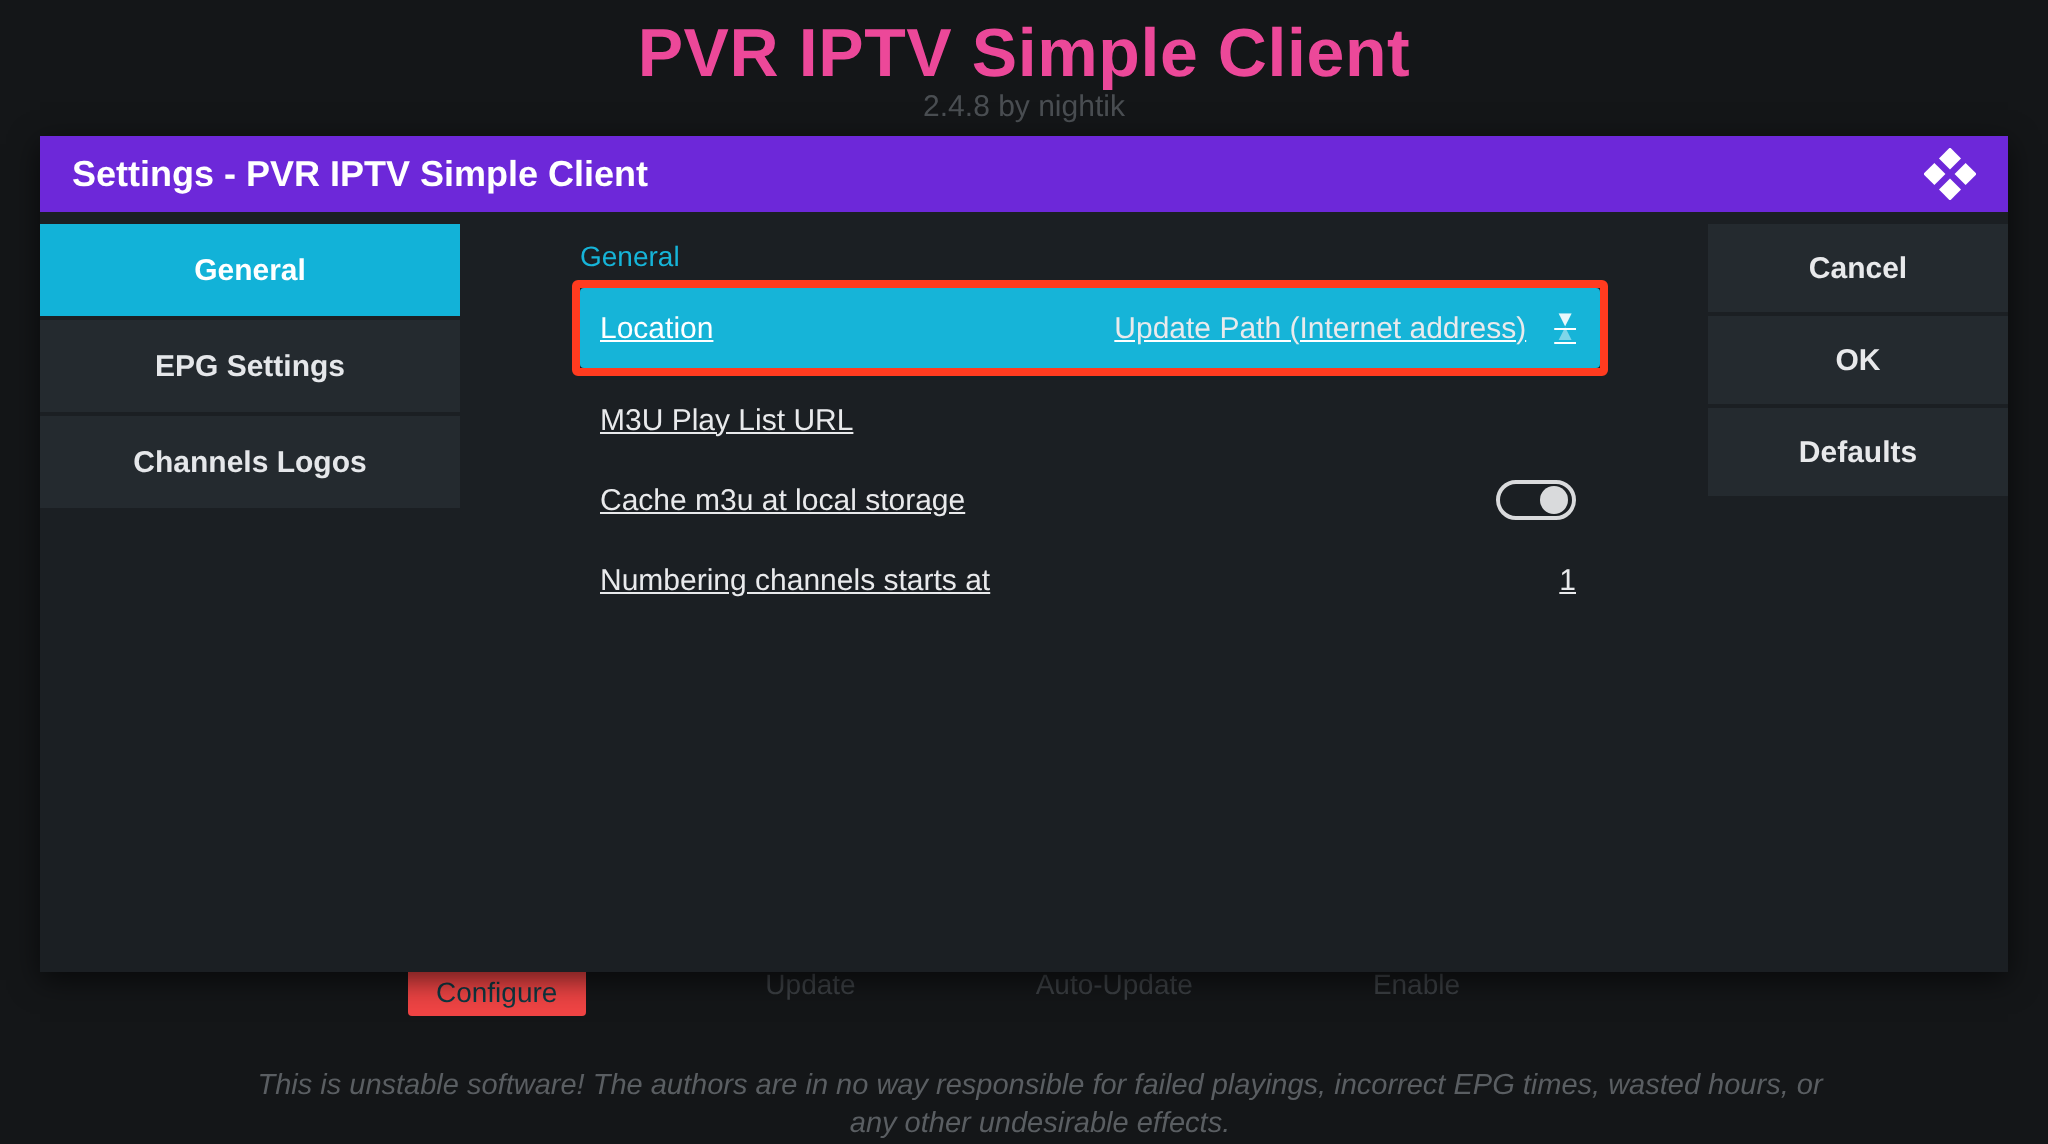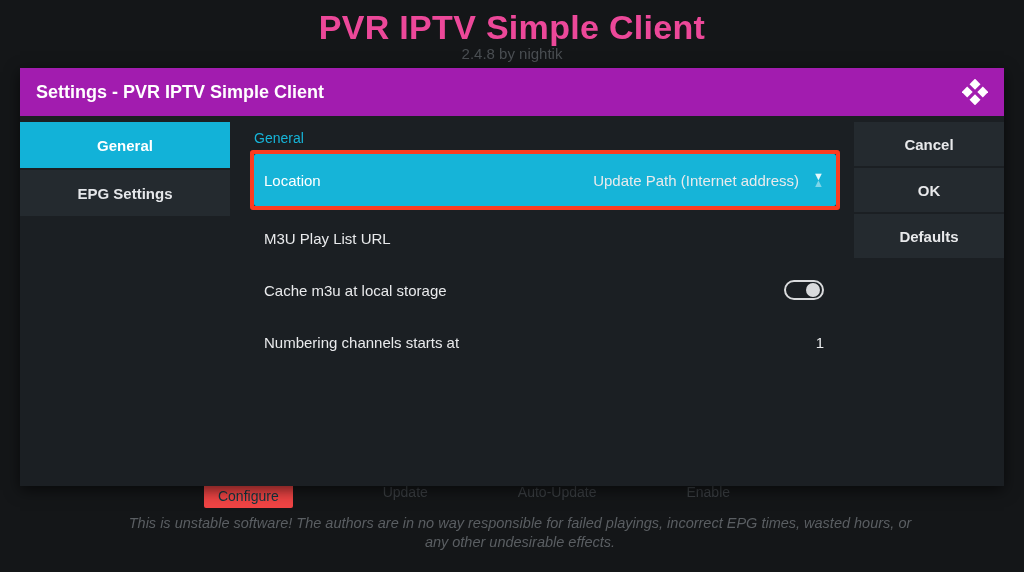--- a/index.html
+++ b/index.html
@@ -23,21 +23,21 @@
     letter-spacing: .3px;
   }
   .bg-sub {
     font-size: 15px;
     color: #4a4e52;
     margin-top: -2px;
   }
   
   .bg-footer {
     position: absolute;
-    left: 0; right: 0; bottom: 20px;
+    left: 0; right: 0; bottom: 0;
     text-align: center;
     color: #5a5e62;
     font-style: italic;
     font-size: 14.5px;
     line-height: 1.3;
     padding: 0 40px;
     margin-left: 16px;
   }
   
   .bg-actions {
@@ -59,38 +59,39 @@
   
   .dialog {
     position: absolute;
     left: 20px; right: 20px; top: 68px; bottom: 86px;
     background: #1b1f23;
     display: flex;
     flex-direction: column;
     box-shadow: 0 4px 14px rgba(0,0,0,.6);
   }
   .dlg-header {
-    background: #a21caf;
-    height: 48px;
+    background: #6d28d9;
+    height: 38px;
     display: flex;
     align-items: center;
     padding: 0 16px;
     color: #fff;
   }
   .dlg-header-title {
     font-size: 18px;
     font-weight: 700;
     flex: 1;
   }
   .kodi-icon svg { display:block; }
 
   .dlg-body {
     flex: 1;
     display: flex;
     min-height: 0;
+    gap: 36px;
   }
   
   .sidebar {
     width: 210px;
     background: #1b1f23;
     padding-top: 6px;
     display:flex;
     flex-direction:column;
     gap:2px;
   }
@@ -117,26 +118,27 @@
   }
   .section-label {
     color: #16b4d8;
     font-size: 14px;
     font-weight: 500;
     margin-bottom: 8px;
   }
   .setting-row {
     display: flex;
     align-items: center;
-    height: 52px;
+    height: 40px;
     padding: 0 12px 0 10px;
     font-size: 15px;
     color: #e9eaec;
     cursor: pointer;
     border-radius: 2px;
+    text-decoration: underline;
   }
   .setting-row .label { flex: 1; }
   .setting-row .value { color: #e9eaec; }
   .setting-row .spinner {
     display:flex; flex-direction:column; margin-left:14px;
     line-height:7px;
   }
   .setting-row.selected {
     background: #16b4d8;
     color: #fff;
@@ -221,20 +223,23 @@
 
   <div class="dlg-body">
 
     <div class="sidebar">
       <div class="side-item active">
         <span>General</span>
       </div>
       <div class="side-item">
         <span>EPG Settings</span>
       </div>
+      <div class="side-item">
+        <span>Channels Logos</span>
+      </div>
     </div>
 
     <div class="main">
       <div class="section-label">General</div>
 
       <div class="highlight-box">
         <div class="setting-row selected">
           <span class="label">Location</span>
           <span class="value">Update Path (Internet address)</span>
           <span class="spinner">

